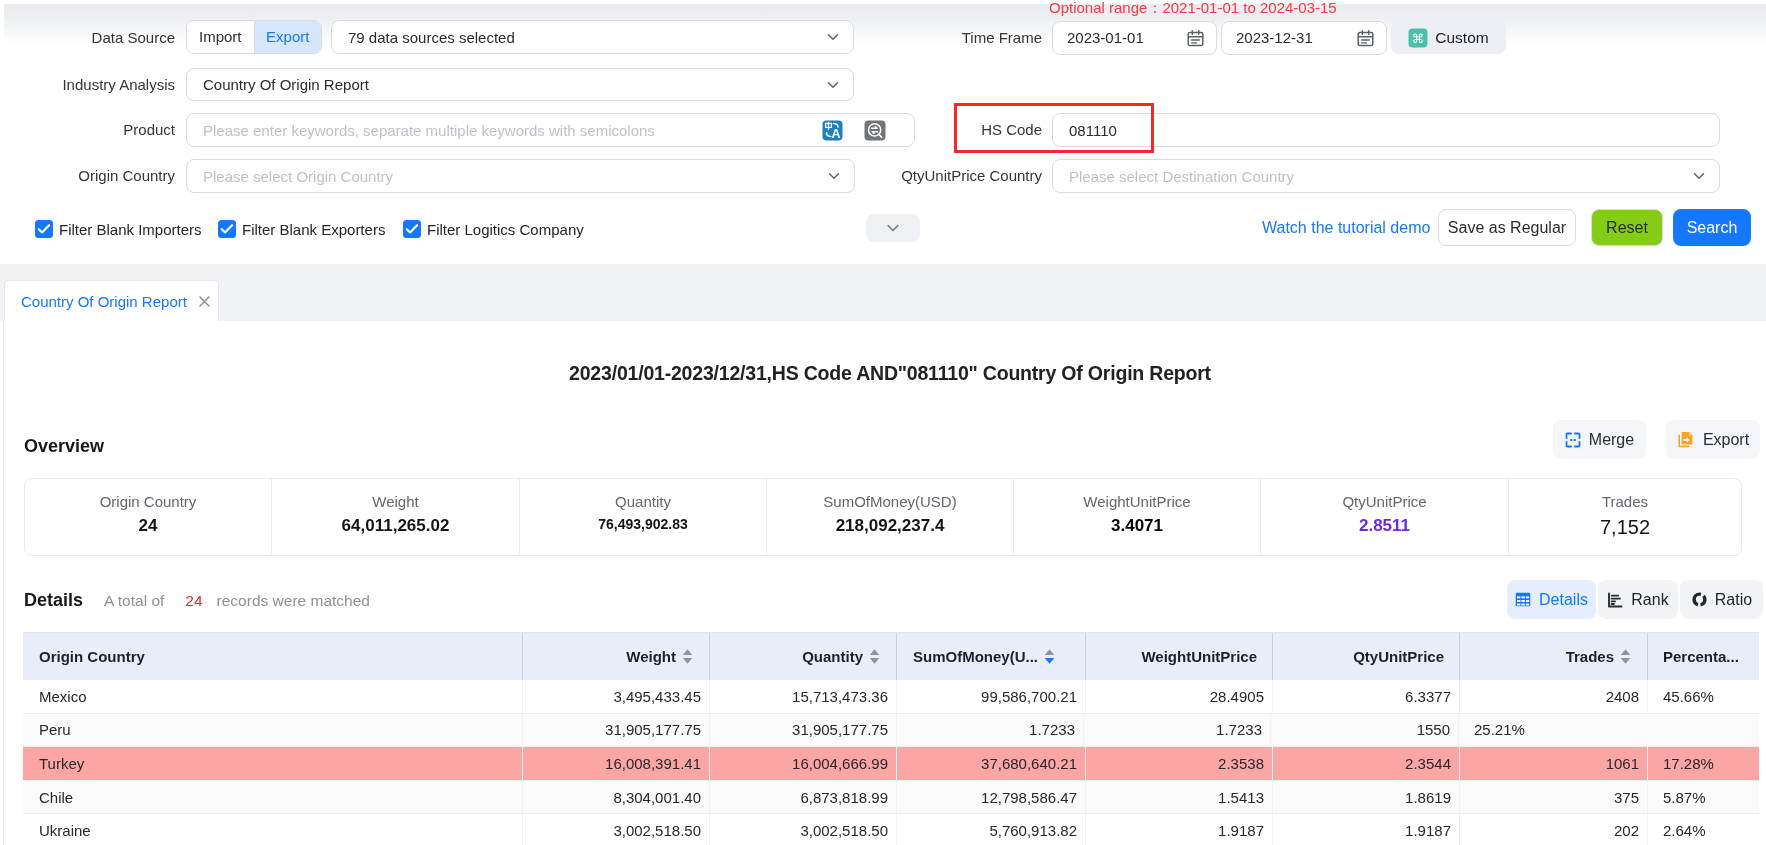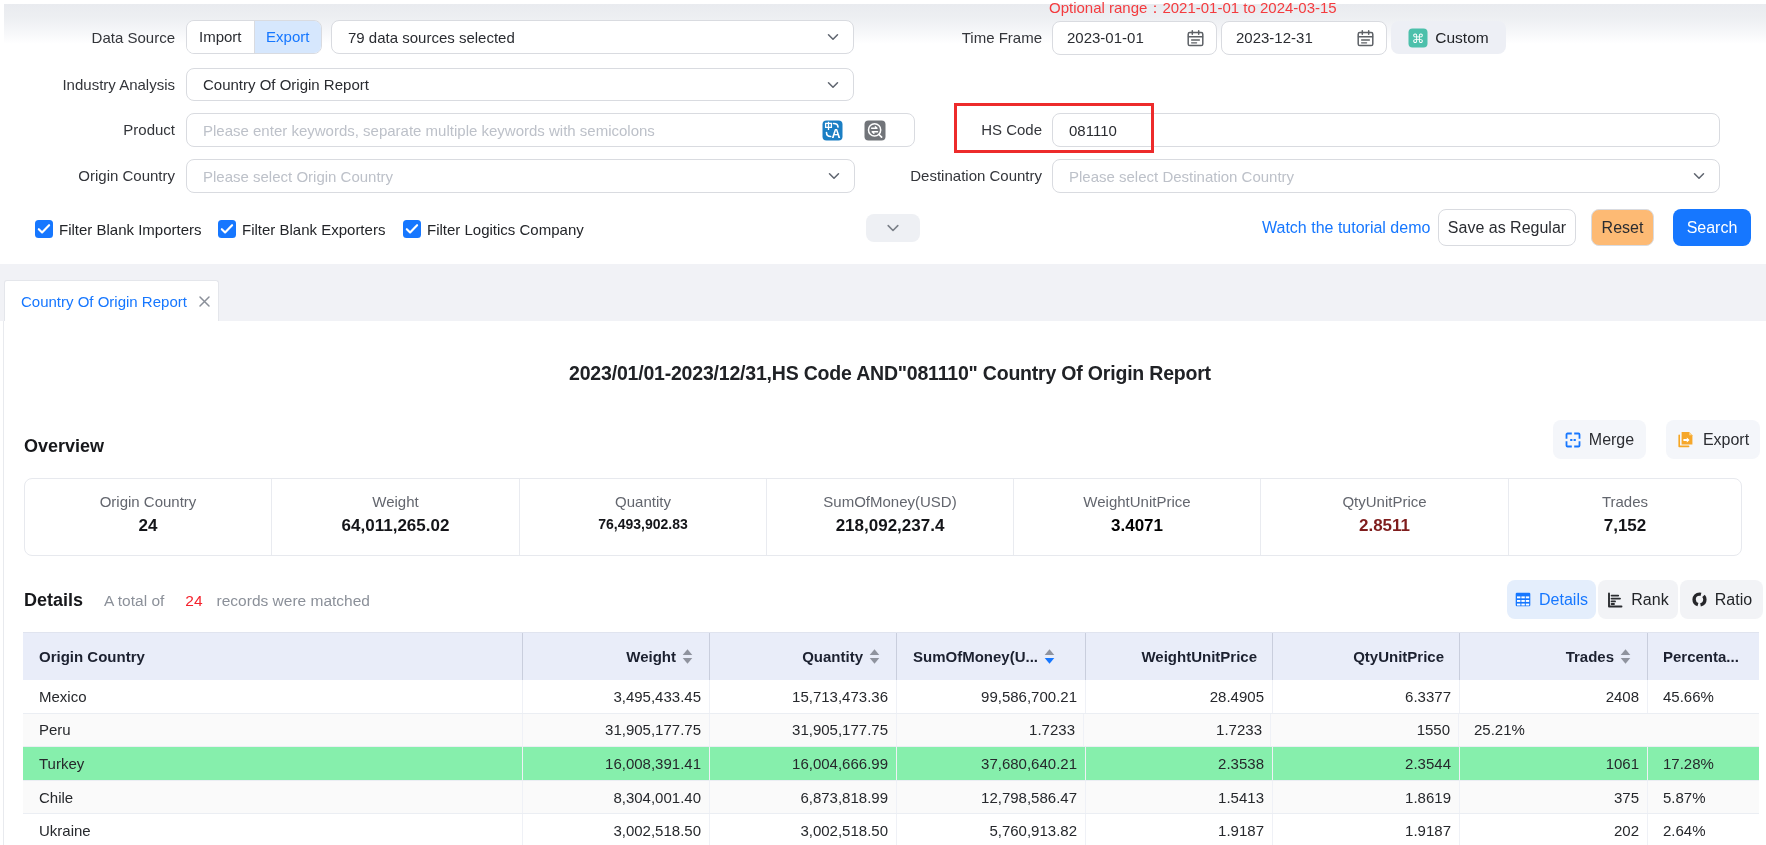--- a/index.html
+++ b/index.html
@@ -93,21 +93,21 @@
     </svg>
   Custom
 </div>
 
 <div class="lbl" style="left:800px;top:113px;width:242px">HS Code</div>
 <div class="ctl" style="left:1052px;top:113px;width:668px;height:34px;line-height:33px">
   <span class="txt" style="padding-left:16px">081110</span>
 </div>
 <div class="abs" style="left:954px;top:103px;width:200px;height:50px;border:3px solid #ed2b2b;z-index:5"></div>
 
-<div class="lbl" style="left:800px;top:159px;width:242px">Destination Country</div>
+<div class="lbl" style="left:800px;top:159px;width:242px">QtyUnitPrice Country</div>
 <div class="ctl" style="left:1052px;top:159px;width:668px;height:34px;line-height:33px">
   <span class="ph" style="padding-left:16px">Please select Destination Country</span>
   <svg class="chev" width="14" height="14" viewBox="0 0 14 14">
       <path d="M2.5 4.7l4.5 4.6 4.5-4.6" stroke="#606670" stroke-width="1.5" fill="none" stroke-linecap="round" stroke-linejoin="round"></path>
     </svg>
 </div>
 
 <div class="abs" style="left:35px;top:220px;display:flex;align-items:center;white-space:nowrap">
   <span style="position:relative;width:18px;height:18px;background:#1677ff;border-radius:3.5px;display:inline-block">
       <svg width="18" height="18" viewBox="0 0 17 17" style="position:absolute;left:0;top:0">
@@ -133,21 +133,21 @@
   <span style="font-size:15px;color:#232529;margin-left:6px">Filter Logitics Company</span>
 </div>
 <div class="abs" style="left:866px;top:214px;width:54px;height:28px;background:#eef0f4;border-radius:8px;display:flex;align-items:center;justify-content:center">
   <svg width="16" height="16" viewBox="0 0 16 16">
       <path d="M3.2 5.6l4.8 4.9 4.8-4.9" stroke="#7b8088" stroke-width="1.6" fill="none" stroke-linecap="round" stroke-linejoin="round"></path>
     </svg>
 </div>
 
 <div class="abs" style="left:1262px;top:219px;font-size:16px;color:#1677ff;white-space:nowrap">Watch the tutorial demo</div>
 <div class="btn" style="left:1438px;top:209px;width:138px;height:37px;background:#fff;border:1px solid #d9dbe0;color:#2a2c31">Save as Regular</div>
-<div class="btn" style="left:1591px;top:209px;width:63px;height:37px;background:#fdba74;border:1px solid #d9dbe0;color:#2a2c31">Reset</div>
+<div class="btn" style="left:1591px;top:209px;width:72px;height:37px;background:#84cc16;border:1px solid #d9dbe0;color:#2a2c31">Reset</div>
 <div class="btn" style="left:1673px;top:209px;width:78px;height:37px;background:#1677ff;color:#fff">Search</div>
 
 <div class="abs" style="left:3px;top:280px;width:1px;height:565px;background:#e8eaee"></div>
 <div class="abs" style="left:0;top:264px;width:1766px;height:57px;background:#f1f2f6"></div>
 <div class="abs" style="left:4px;top:280px;width:215px;height:41px;background:#fff;border:1px solid #e4e6eb;border-bottom:none;border-radius:3px 3px 0 0;display:flex;align-items:center">
   <span style="font-size:15px;color:#1677ff;margin-left:16px">Country Of Origin Report</span>
   <svg width="15" height="15" viewBox="0 0 15 15" style="margin-left:10px">
       <path d="M3 3l9 9M12 3l-9 9" stroke="#8a8f99" stroke-width="1.5" stroke-linecap="round"></path>
     </svg>
 </div>
@@ -188,25 +188,25 @@
   <div style="width:247px;position:relative;text-align:center;border-left:1px solid #e9ebf0">
       <div style="margin-top:14px;font-size:15px;color:#63666e">SumOfMoney(USD)</div>
       <div style="margin-top:6px;font-size:17px;font-weight:bold;color:#141519">218,092,237.4</div>
     </div>
   <div style="width:247px;position:relative;text-align:center;border-left:1px solid #e9ebf0">
       <div style="margin-top:14px;font-size:15px;color:#63666e">WeightUnitPrice</div>
       <div style="margin-top:6px;font-size:17px;font-weight:bold;color:#000000">3.4071</div>
     </div>
   <div style="width:248px;position:relative;text-align:center;border-left:1px solid #e9ebf0">
       <div style="margin-top:14px;font-size:15px;color:#63666e">QtyUnitPrice</div>
-      <div style="margin-top:6px;font-size:17px;font-weight:bold;color:#7f1d1d">2.8511</div>
+      <div style="margin-top:6px;font-size:17px;font-weight:bold;color:#6d28d9">2.8511</div>
     </div>
   <div style="flex:1;position:relative;text-align:center;border-left:1px solid #e9ebf0">
       <div style="margin-top:14px;font-size:15px;color:#63666e">Trades</div>
-      <div style="margin-top:6px;font-size:17px;font-weight:bold;color:#141519">7,152</div>
+      <div style="margin-top:6px;font-size:20px;font-weight:normal;color:#141519">7,152</div>
     </div>
 </div>
 
 <div class="abs" style="left:24px;top:590px;font-size:18px;font-weight:bold;color:#17181b">Details</div>
 <div class="abs" style="left:104px;top:592px;font-size:15.5px;color:#8b9099;white-space:nowrap">A total of<span style="color:#f5222d;margin:0 14px 0 21px">24</span>records were matched</div>
 <div class="btn" style="left:1507px;top:580px;width:89px;height:39px;background:#e4eefc;color:#1677ff;border-radius:8px">
   <svg width="16" height="15" viewBox="0 0 16 15" style="margin-right:8px">
       <rect x="0.7" y="0.7" width="14.6" height="13.6" rx="1.2" fill="#1677ff"></rect>
       <g fill="#fff">
         <rect x="2" y="4.4" width="3.4" height="1.9"></rect>
@@ -284,21 +284,21 @@
   </div>
   <div class="tr" style="background:#fafafa">
     <div class="c0">Peru</div>
       <div class="c1 num">31,905,177.75</div>
       <div class="c2 num">31,905,177.75</div>
       <div class="c4 num">1.7233</div>
       <div class="c5 num">1.7233</div>
       <div class="c6 num">1550</div>
       <div class="c7">25.21%</div>
   </div>
-  <div class="tr" style="background:#86efac">
+  <div class="tr" style="background:#fca5a5">
     <div class="c0">Turkey</div>
       <div class="c1 num">16,008,391.41</div>
       <div class="c2 num">16,004,666.99</div>
       <div class="c3 num">37,680,640.21</div>
       <div class="c4 num">2.3538</div>
       <div class="c5 num">2.3544</div>
       <div class="c6 num">1061</div>
       <div class="c7">17.28%</div>
   </div>
   <div class="tr" style="background:#fafafa">

